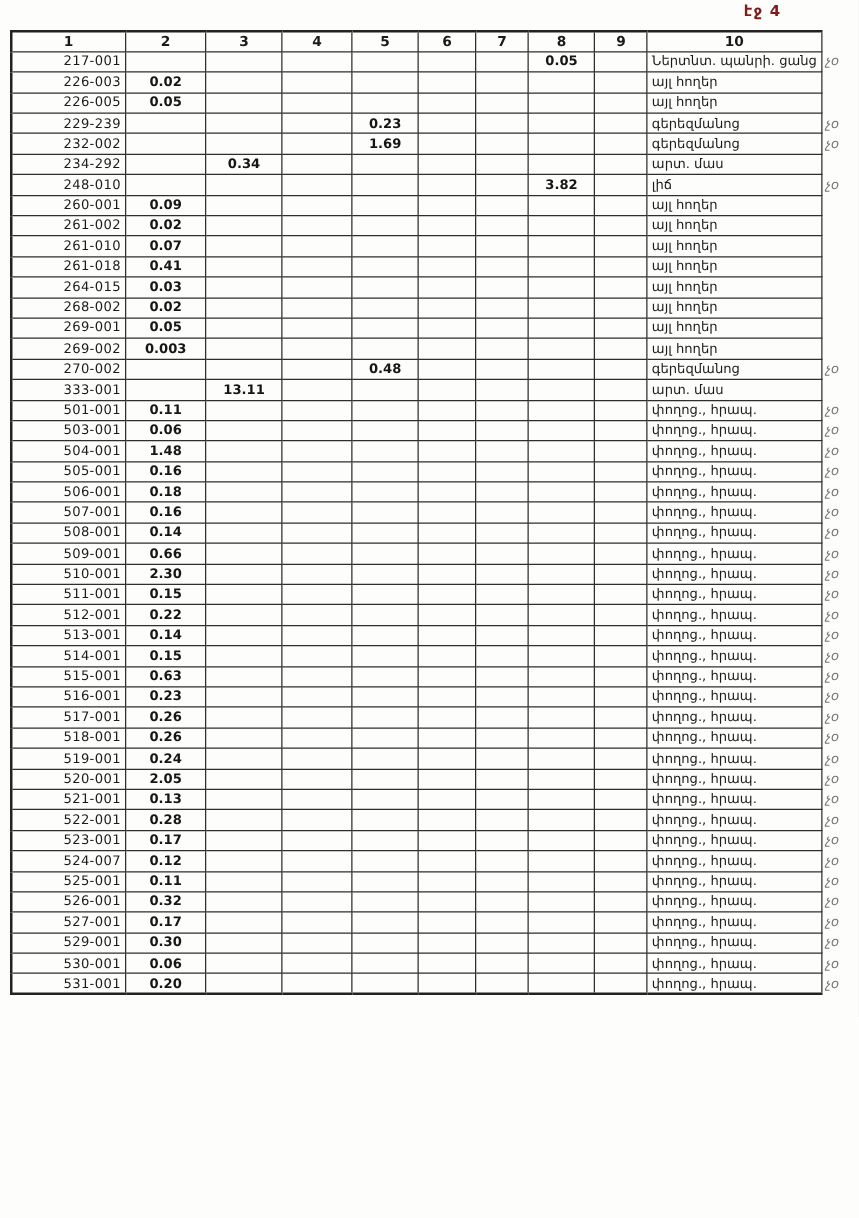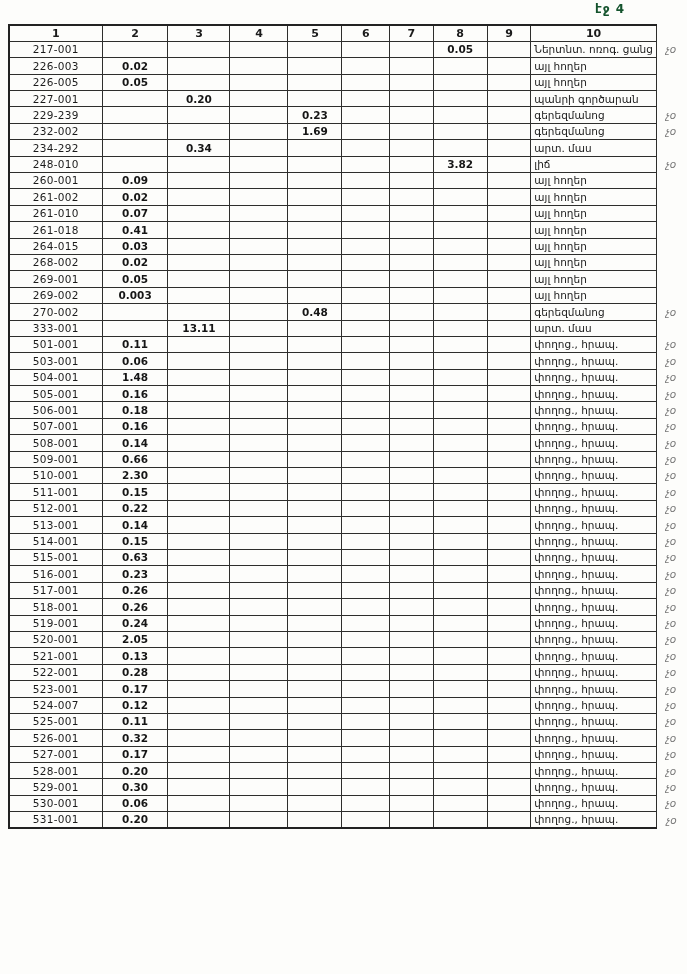--- a/index.html
+++ b/index.html
@@ -11,21 +11,21 @@
     font-family:"DejaVu Sans", sans-serif;
     color:#1b1b1b;
     overflow:hidden;
   }
   .page-label {
     position:absolute;
     top:2px; left:595px;
     font-size:12px;
     font-weight:bold;
     letter-spacing:1px;
-    color:#14532d;
+    color:#7f1d1d;
   }
   table.scan-table {
     position:absolute;
     left:8px; top:24px;
     border-collapse:collapse;
     table-layout:fixed;
   }
   table.scan-table th,
   table.scan-table td {
     border:1px solid #2e2e2c;
@@ -38,29 +38,29 @@
     box-sizing:border-box;
   }
   table.scan-table th {
     font-weight:bold;
     font-size:11px;
     text-align:center;
     border-top:2px solid #222;
   }
   table.scan-table tr:last-child td { border-bottom:2px solid #222; }
   table.scan-table td:first-child, table.scan-table th:first-child { border-left:2px solid #222; }
-  .cell-code  { text-align:center; letter-spacing:0.3px; }
+  .cell-code  { text-align:right; letter-spacing:0.3px; }
   .cell-num   { text-align:center; font-weight:bold; color:#161616; }
   .cell-use   { text-align:left; font-size:10px; }
   .cell-mark, th.cell-mark {
     border:none !important;
     background:transparent;
     font-size:8px;
     color:#777;
-    text-align:center;
+    text-align:left;
     padding-left:7px;
     font-style:italic;
   }
 </style>
 </head>
 <body>
 
 <div class="sheet">
   <div class="page-label">էջ 4</div>
 
@@ -97,21 +97,21 @@
         <tr>
           <td class="cell-code">217-001</td>
           <td class="cell-num"></td>
           <td class="cell-num"></td>
           <td class="cell-num"></td>
           <td class="cell-num"></td>
           <td class="cell-num"></td>
           <td class="cell-num"></td>
           <td class="cell-num">0.05</td>
           <td class="cell-num"></td>
-          <td class="cell-use">Ներտնտ. ոռոգ. ցանց</td>
+          <td class="cell-use">Ներտնտ. պանրի. ցանց</td>
           <td class="cell-mark">չօ</td>
         </tr>
         <tr>
           <td class="cell-code">226-003</td>
           <td class="cell-num">0.02</td>
           <td class="cell-num"></td>
           <td class="cell-num"></td>
           <td class="cell-num"></td>
           <td class="cell-num"></td>
           <td class="cell-num"></td>
@@ -127,33 +127,20 @@
           <td class="cell-num"></td>
           <td class="cell-num"></td>
           <td class="cell-num"></td>
           <td class="cell-num"></td>
           <td class="cell-num"></td>
           <td class="cell-num"></td>
           <td class="cell-use">այլ հողեր</td>
           <td class="cell-mark"></td>
         </tr>
         <tr>
-          <td class="cell-code">227-001</td>
-          <td class="cell-num"></td>
-          <td class="cell-num">0.20</td>
-          <td class="cell-num"></td>
-          <td class="cell-num"></td>
-          <td class="cell-num"></td>
-          <td class="cell-num"></td>
-          <td class="cell-num"></td>
-          <td class="cell-num"></td>
-          <td class="cell-use">պանրի գործարան</td>
-          <td class="cell-mark"></td>
-        </tr>
-        <tr>
           <td class="cell-code">229-239</td>
           <td class="cell-num"></td>
           <td class="cell-num"></td>
           <td class="cell-num"></td>
           <td class="cell-num">0.23</td>
           <td class="cell-num"></td>
           <td class="cell-num"></td>
           <td class="cell-num"></td>
           <td class="cell-num"></td>
           <td class="cell-use">գերեզմանոց</td>
@@ -649,33 +636,20 @@
           <td class="cell-num"></td>
           <td class="cell-num"></td>
           <td class="cell-num"></td>
           <td class="cell-num"></td>
           <td class="cell-use">փողոց., հրապ.</td>
           <td class="cell-mark">չօ</td>
         </tr>
         <tr>
           <td class="cell-code">527-001</td>
           <td class="cell-num">0.17</td>
-          <td class="cell-num"></td>
-          <td class="cell-num"></td>
-          <td class="cell-num"></td>
-          <td class="cell-num"></td>
-          <td class="cell-num"></td>
-          <td class="cell-num"></td>
-          <td class="cell-num"></td>
-          <td class="cell-use">փողոց., հրապ.</td>
-          <td class="cell-mark">չօ</td>
-        </tr>
-        <tr>
-          <td class="cell-code">528-001</td>
-          <td class="cell-num">0.20</td>
           <td class="cell-num"></td>
           <td class="cell-num"></td>
           <td class="cell-num"></td>
           <td class="cell-num"></td>
           <td class="cell-num"></td>
           <td class="cell-num"></td>
           <td class="cell-num"></td>
           <td class="cell-use">փողոց., հրապ.</td>
           <td class="cell-mark">չօ</td>
         </tr>

